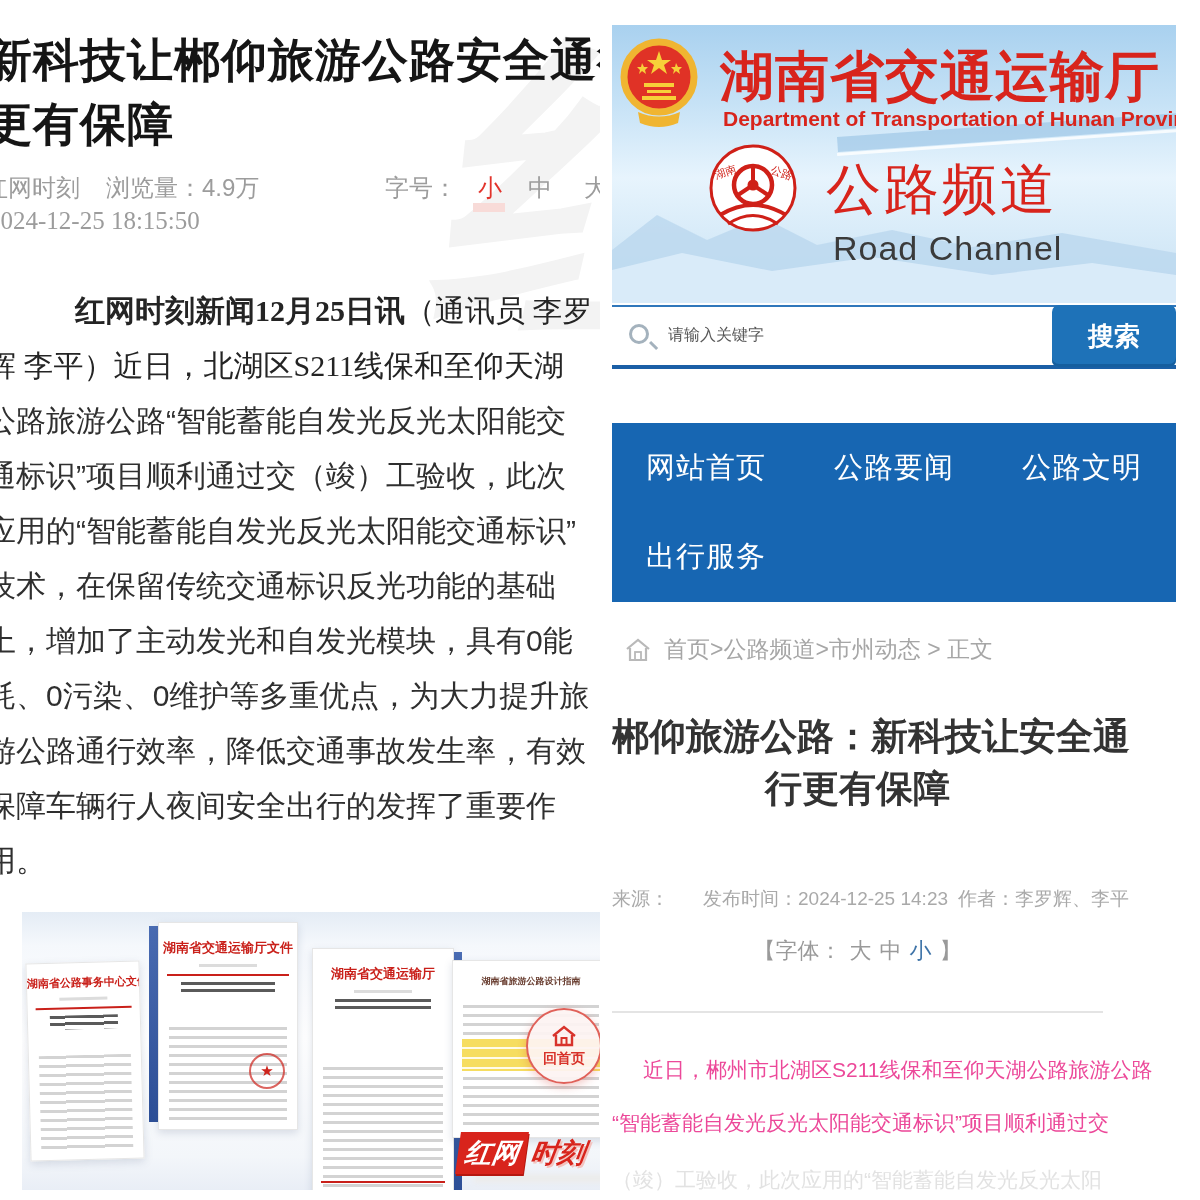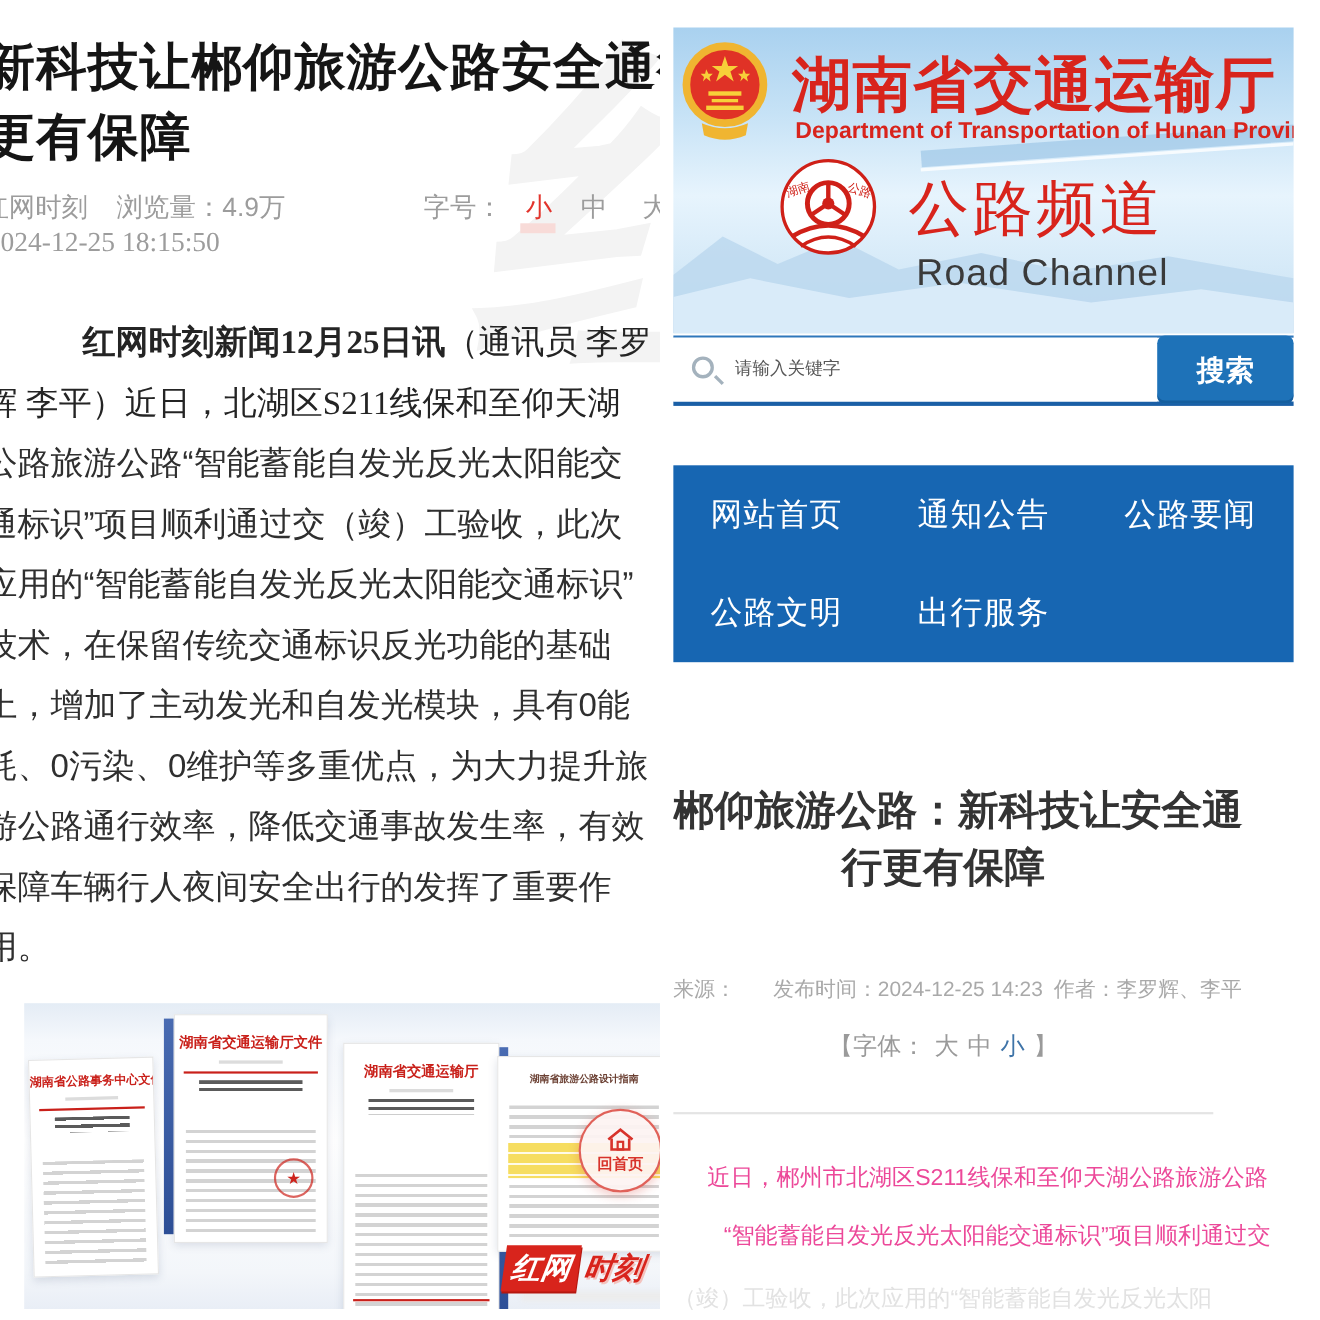--- a/index.html
+++ b/index.html
@@ -119,21 +119,21 @@
   .r-meta { position:absolute; left:0; top:886px; width:564px; font-size:19px; color:#a9a9a9;
             white-space:nowrap;}
   .r-meta .gap1 { display:inline-block; width:34px; } .r-meta .gap2 { display:inline-block; width:10px; }
   .r-font { position:absolute; left:0; top:936px; width:491px; text-align:center; font-size:22px;
             color:#9a9a9a;}
   .r-font span { margin:0 4px; }
   .r-font .fs-small { color:#3f74a8; cursor:pointer;}
   .r-font .fs-g { cursor:pointer; }
   .divider { position:absolute; left:0; top:1011px; width:491px; height:2px; background:#e4e4e4;}
   .rp { position:absolute; white-space:nowrap; font-size:21px; color:#ec4899; }
-  .rp1 { left:31px; top:1056px; } .rp2 { left:0; top:1109px;margin-left:46px; }
+  .rp1 { left:31px; top:1056px; } .rp2 { left:0; top:1109px; }
   .rp3 { left:0; top:1166px; color:#e2e2e2; }
 </style>
 </head>
 <body>
 
 <div class="pane" id="pane-left">
   <div class="watermark">红</div>
 
   <div class="l-title line1">新科技让郴仰旅游公路安全通行</div>
   <div class="l-title line2">更有保障</div>
@@ -245,26 +245,33 @@
   </div>
 
   <div class="search-row">
     <input class="search-input" type="text" placeholder="请输入关键字" style="">
     <div class="mag"></div>
     <button class="search-btn">搜索</button>
   </div>
 
   <div class="nav">
     <div class="nav-item">网站首页</div>
-    <div class="nav-item">通知公告</div>
     <div class="nav-item">公路要闻</div>
     <div class="nav-item">公路文明</div>
     <div class="nav-item">出行服务</div>
   </div>
 
+  <div class="breadcrumb">
+    <svg width="28" height="26" viewBox="0 0 28 26">
+      <path d="M3 12 L14 3 L25 12" fill="none" stroke="#b9b9b9" stroke-width="2.2"></path>
+      <path d="M6 11 L6 23 L22 23 L22 11" fill="none" stroke="#b9b9b9" stroke-width="2.2"></path>
+      <rect x="11" y="15" width="6" height="8" fill="none" stroke="#b9b9b9" stroke-width="1.8"></rect>
+    </svg>
+    <div class="breadcrumb-text">首页&gt;公路频道&gt;市州动态 &gt; 正文</div>
+  </div>
 
   <div class="r-title line1">郴仰旅游公路：新科技让安全通</div>
   <div class="r-title line2">行更有保障</div>
 
   <div class="r-meta"><span>来源：</span><span class="gap1"></span><span>发布时间：</span><span>2024-12-25 14:23</span><span class="gap2"></span><span>作者：</span><span>李罗辉、李平</span></div>
 
   <div class="r-font"><span>【字体：</span><span class="fs-g">大</span><span class="fs-g">中</span><span class="fs-small">小</span><span>】</span></div>
 
   <div class="divider"></div>
 

